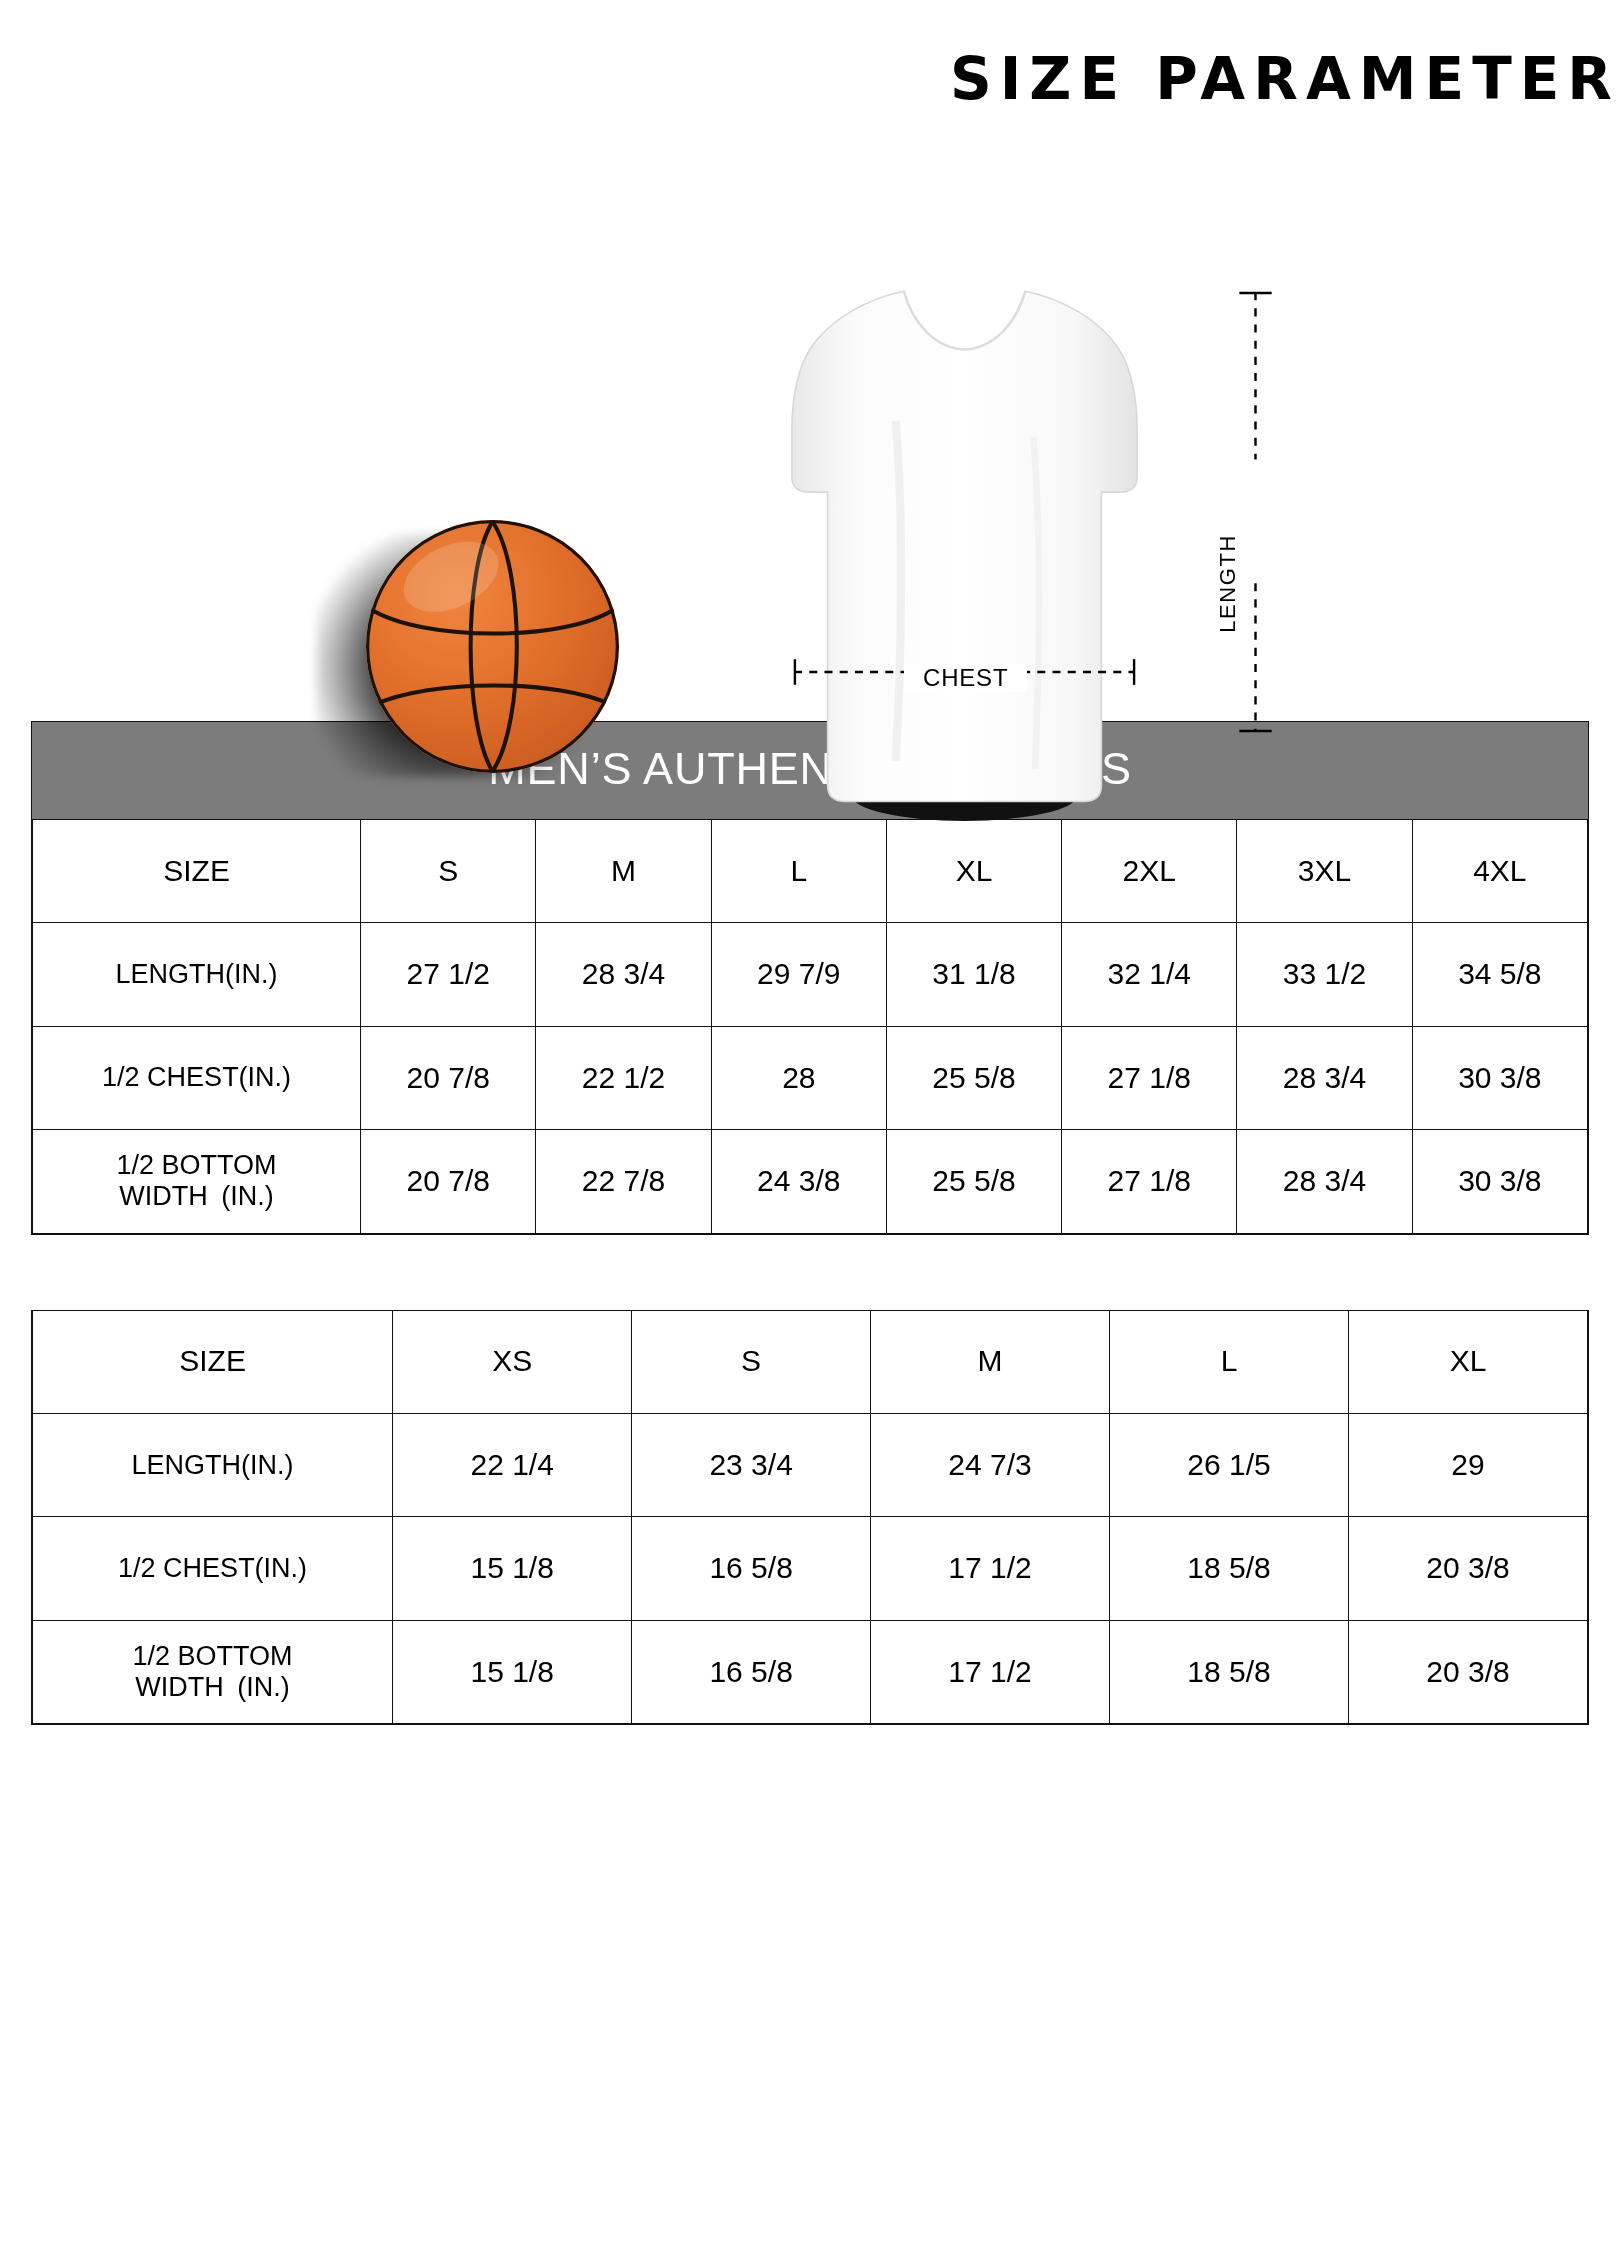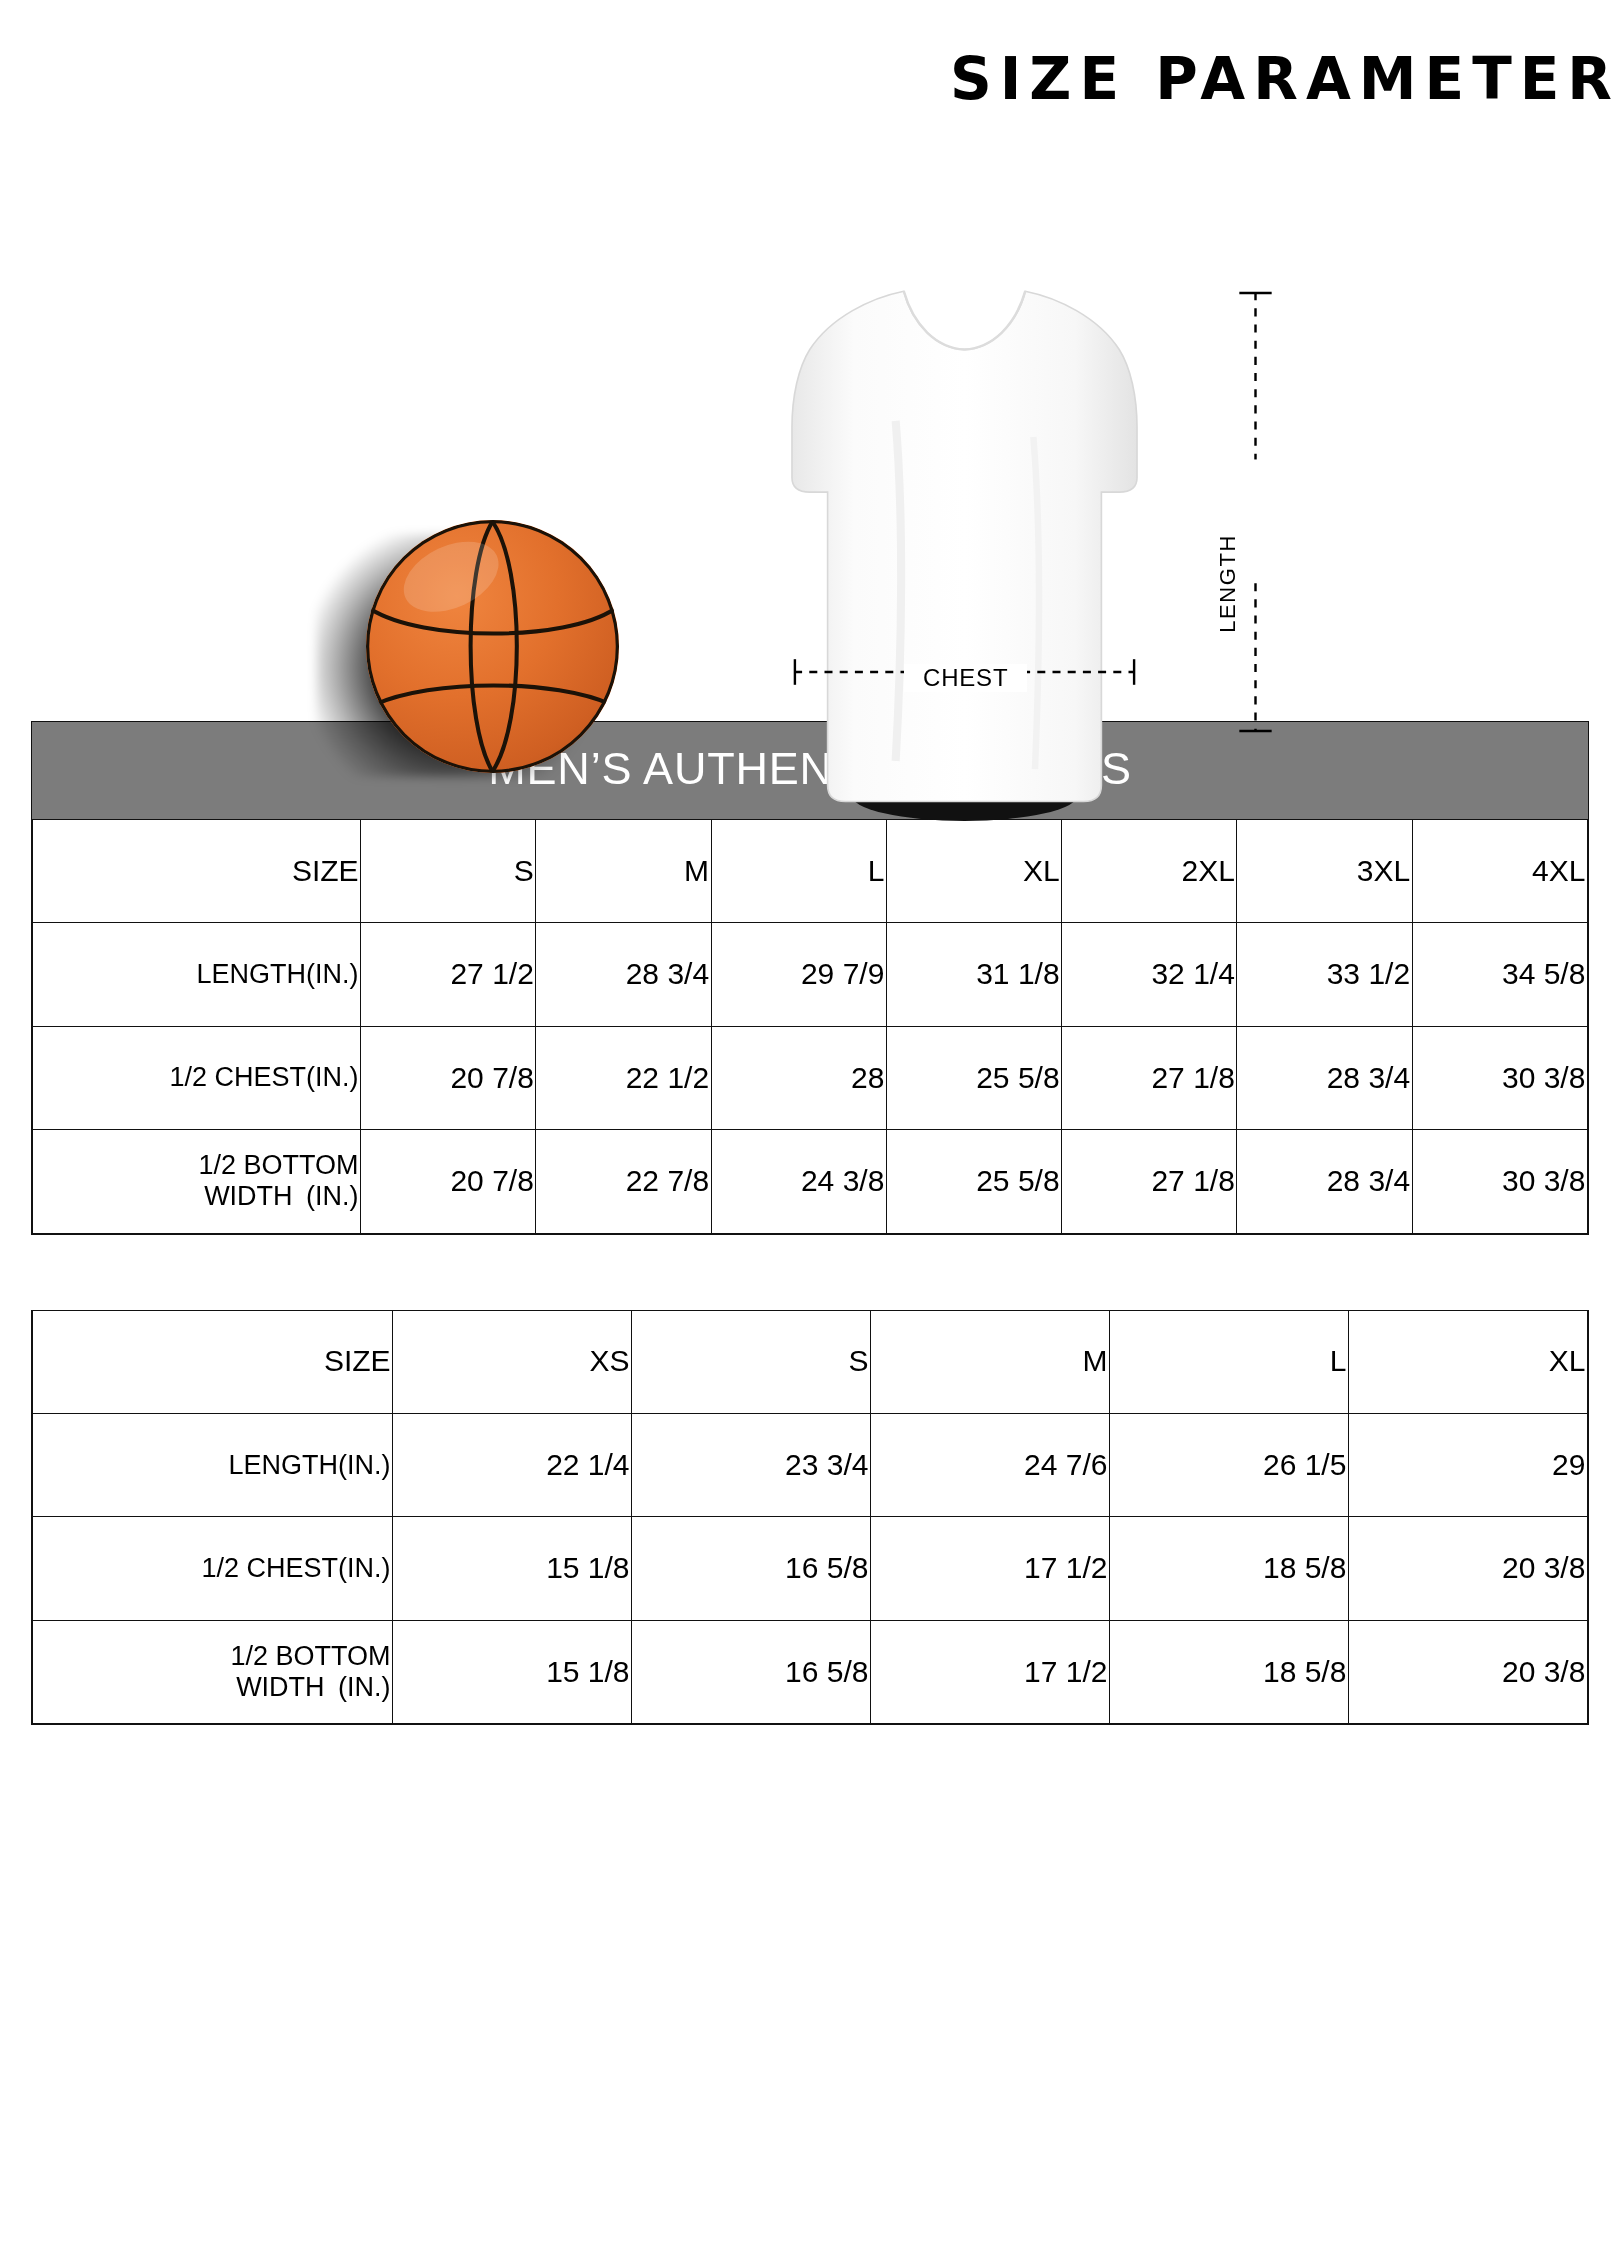--- a/index.html
+++ b/index.html
@@ -115,21 +115,21 @@
     border: 1.6px solid #111;
     border-bottom: none;
   }
   table {
     border-collapse: collapse;
     width: 100%;
     table-layout: fixed;
   }
   td {
     border: 1.6px solid #111;
-    text-align: right;
+    text-align: center;
     font-size: 30px;
     height: 96px;
     padding: 3.2px 1.6px;
     font-family: "Liberation Sans", sans-serif;
     white-space: pre-line;
     line-height: 1.15;
   }
   table.men td:first-child { width: 324px; }
   table.boys td:first-child { width: 356px; }
   .row-label { font-size: 27px; }
@@ -264,21 +264,21 @@
             <td>XS</td>
             <td>S</td>
             <td>M</td>
             <td>L</td>
             <td>XL</td>
           </tr>
           <tr>
             <td class="row-label">LENGTH(IN.)</td>
             <td>22  1/4</td>
             <td>23  3/4</td>
-            <td>24  7/6</td>
+            <td>24  7/3</td>
             <td>26  1/5</td>
             <td>29</td>
           </tr>
           <tr>
             <td class="row-label">1/2 CHEST(IN.)</td>
             <td>15  1/8</td>
             <td>16  5/8</td>
             <td>17  1/2</td>
             <td>18  5/8</td>
             <td>20  3/8</td>

